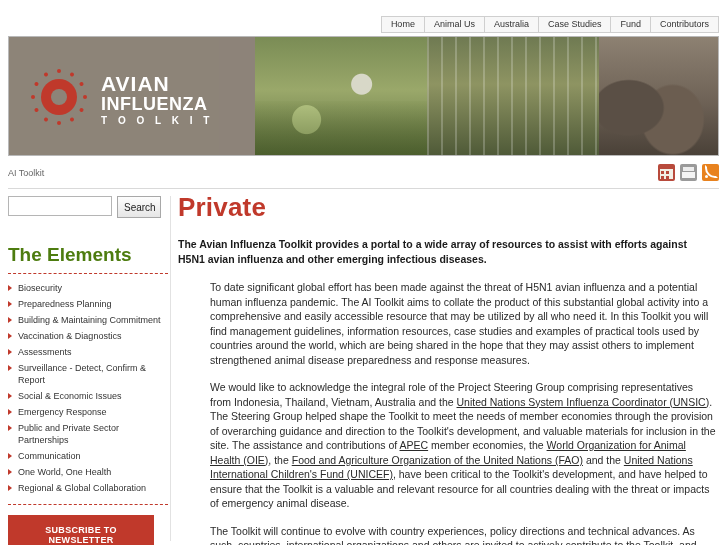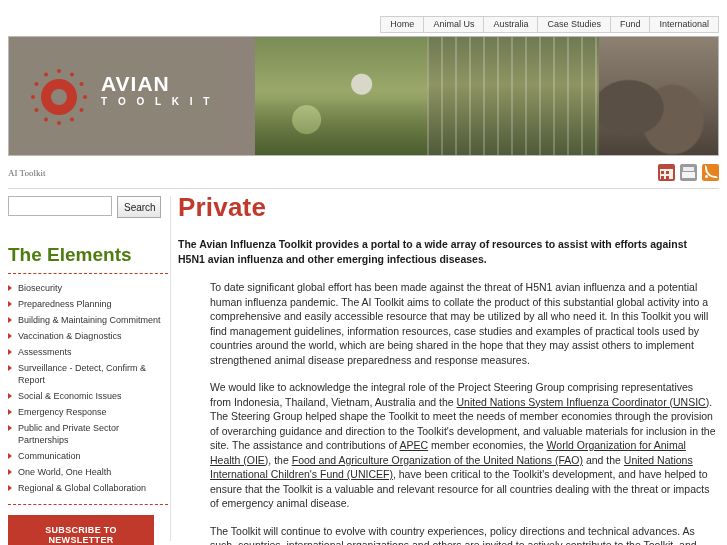--- a/index.html
+++ b/index.html
@@ -132,21 +132,21 @@
     background:
       radial-gradient(ellipse at 25% 60%, #5a4f45 0 34px, transparent 36px),
       radial-gradient(ellipse at 62% 70%, #6b5d50 0 30px, transparent 32px),
       linear-gradient(180deg, #8d8172 0%, #6e6256 55%, #4a4138 100%);
   }
 
   
   .crumbrow {
     position: absolute;
     top: 164px; left: 8px;
-    width: 711px; height: 22px; font-family: Liberation Serif, serif;
+    width: 711px; height: 22px;
   }
   .crumb {
     font-size: 9px;
     color: #666666;
     position: absolute;
     left: 0; top: 4px;
   }
   .util-icons {
     position: absolute;
     right: 0; top: 0;
@@ -318,21 +318,21 @@
 <body>
 
 <div id="page">
 
   <div class="topnav">
     <div class="navitem">Home</div>
     <div class="navitem">Animal Us</div>
     <div class="navitem">Australia</div>
     <div class="navitem">Case Studies</div>
     <div class="navitem">Fund</div>
-    <div class="navitem">International</div>
+    <div class="navitem">Contributors</div>
   </div>
 
   <div class="banner">
     <div class="banner-left">
       <div class="virus">
         <div class="core"></div>
         <div class="hole"></div>
         <div class="spike" style="transform: rotate(0deg) translate(26px,0);"></div>
         <div class="spike" style="transform: rotate(30deg) translate(26px,0);"></div>
         <div class="spike" style="transform: rotate(60deg) translate(26px,0);"></div>
@@ -341,20 +341,21 @@
         <div class="spike" style="transform: rotate(150deg) translate(26px,0);"></div>
         <div class="spike" style="transform: rotate(180deg) translate(26px,0);"></div>
         <div class="spike" style="transform: rotate(210deg) translate(26px,0);"></div>
         <div class="spike" style="transform: rotate(240deg) translate(26px,0);"></div>
         <div class="spike" style="transform: rotate(270deg) translate(26px,0);"></div>
         <div class="spike" style="transform: rotate(300deg) translate(26px,0);"></div>
         <div class="spike" style="transform: rotate(330deg) translate(26px,0);"></div>
       </div>
       <div class="banner-title">
         <div class="l1">AVIAN</div>
+        <div class="l2">INFLUENZA</div>
         <div class="l3">T O O L K I T</div>
       </div>
     </div>
     <div class="banner-photos">
       <div class="photo p1"></div>
       <div class="photo p2"></div>
       <div class="photo p3"></div>
     </div>
   </div>
 

